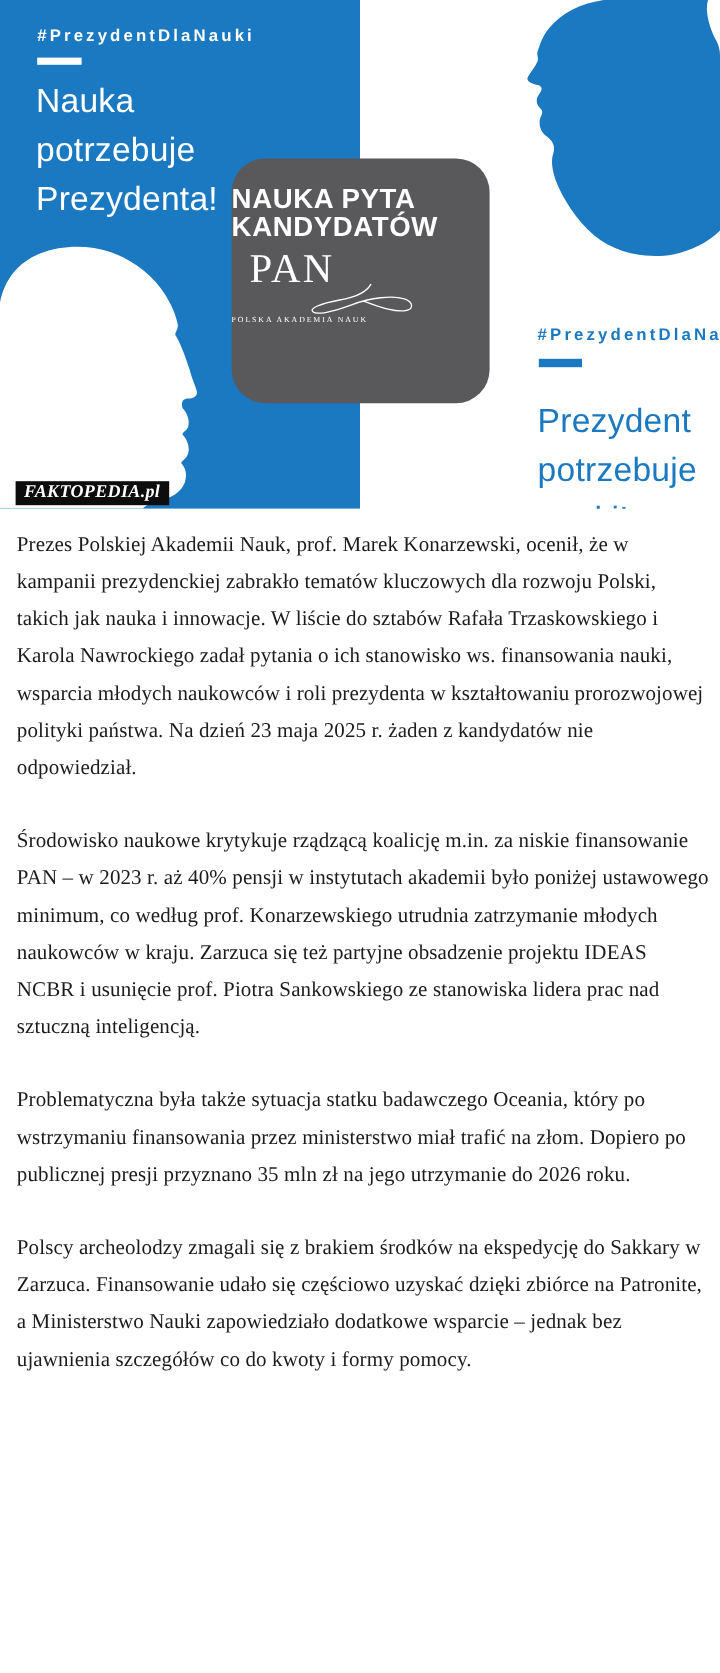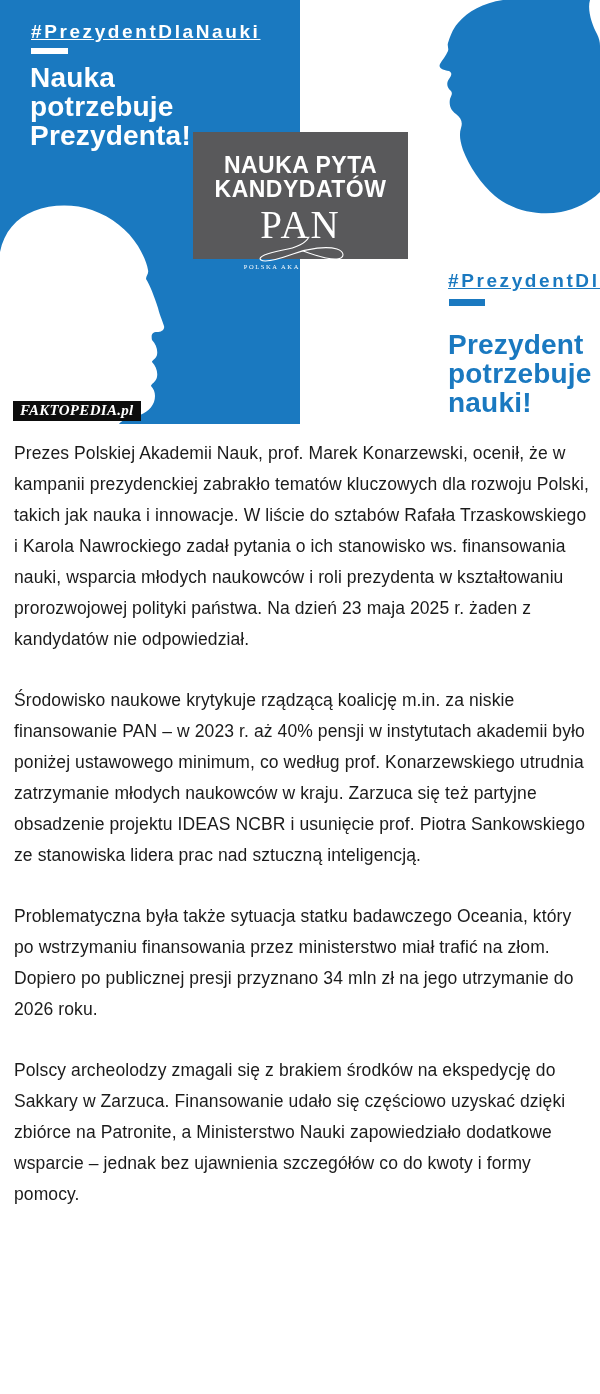--- a/index.html
+++ b/index.html
@@ -10,60 +10,60 @@
   }
   *{box-sizing:border-box;}
   html,body{margin:0;padding:0;}
   body{
     width:600px;height:1394px;overflow:hidden;background:#fff;
     font-family:"Liberation Sans", sans-serif;
   }
   
   .poster{position:relative;width:600px;height:424px;background:#fff;overflow:hidden;}
   .blue-panel{position:absolute;left:0;top:0;width:300px;height:424px;background:var(--blue);}
-  .hashtag{font-weight:700;font-size:19px;letter-spacing:2.6px;text-decoration:underline;}
+  .hashtag{font-weight:700;font-size:14px;letter-spacing:2.6px;}
   .hashtag-left{position:absolute;left:31px;top:21px;color:#fff;}
   .accent-bar{position:absolute;height:6px;}
   .bar-white{left:31px;top:48px;width:37px;background:#fff;}
   .bar-blue{left:449px;top:299px;width:36px;height:7px;background:var(--blue);}
-  .big-heading{font-weight:700;font-size:28px;line-height:29px;white-space:pre-line;letter-spacing:0.2px;}
+  .big-heading{font-weight:400;font-size:28px;line-height:41px;white-space:pre-line;letter-spacing:0.2px;}
   .heading-left{position:absolute;left:30px;top:63px;color:#fff;}
   .heading-right{position:absolute;left:448px;top:314px;color:var(--blue);margin-top:16px;}
   .hashtag-right{position:absolute;left:448px;top:270px;color:var(--blue);}
   .silhouette{position:absolute;pointer-events:none;}
   .sil-left{left:0;top:204px;width:170px;height:220px;}
   .sil-right{left:437px;top:0;width:163px;height:218px;}
   
   .gray-card{
-    position:absolute;left:193px;top:132px;width:215px;height:127px;
-    background:var(--gray);color:#fff;text-align:center;
+    position:absolute;left:193px;top:132px;width:215px;height:204px;
+    background:var(--gray);color:#fff;text-align:left;border-radius:28px;
   }
   .card-title{
     margin-top:21px;font-weight:700;font-size:23px;line-height:24px;
     letter-spacing:0.5px;white-space:pre-line;
   }
   .pan-logo-text{
     margin-top:9px;font-family:"Liberation Serif", serif;
-    font-size:39px;line-height:30px;letter-spacing:2px;font-weight:400;
+    font-size:34px;line-height:30px;letter-spacing:2px;font-weight:400;margin-left:15px;
   }
   .pan-swirl{display:block;margin:-4px auto 0;}
   .pan-caption{
     margin-top:1px;font-family:"Liberation Serif", serif;
     font-size:6.5px;letter-spacing:1.6px;
   }
   
   .watermark{
     position:absolute;left:13px;top:401px;background:var(--black);color:#fff;
     font-family:"Liberation Serif", serif;font-weight:700;font-size:15px;
     padding:1px 7px 2px 7px;letter-spacing:0.3px;font-style:italic;
   }
   
   .article{
     padding:14px 9px 0 14px;
-    font-family:Liberation Sans, sans-serif;
+    font-family:Liberation Serif, serif;
     font-size:17.5px;line-height:31px;color:var(--ink);
     letter-spacing:0.1px;
   }
   .article p{margin:0 0 30px 0;}
 </style>
 </head>
 <body>
 
 <div class="poster">
 
@@ -141,15 +141,15 @@
   <div class="big-heading heading-right">Prezydent
 potrzebuje
 nauki!</div>
 
   <div class="watermark">FAKTOPEDIA.pl</div>
 </div>
 
 <div class="article">
   <p>Prezes Polskiej Akademii Nauk, prof. Marek Konarzewski, ocenił, że w kampanii prezydenckiej zabrakło tematów kluczowych dla rozwoju Polski, takich jak nauka i innowacje. W liście do sztabów Rafała Trzaskowskiego i Karola Nawrockiego zadał pytania o ich stanowisko ws. finansowania nauki, wsparcia młodych naukowców i roli prezydenta w kształtowaniu prorozwojowej polityki państwa. Na dzień 23 maja 2025 r. żaden z kandydatów nie odpowiedział.</p>
   <p>Środowisko naukowe krytykuje rządzącą koalicję m.in. za niskie finansowanie PAN – w 2023 r. aż 40% pensji w instytutach akademii było poniżej ustawowego minimum, co według prof. Konarzewskiego utrudnia zatrzymanie młodych naukowców w kraju. Zarzuca się też partyjne obsadzenie projektu IDEAS NCBR i usunięcie prof. Piotra Sankowskiego ze stanowiska lidera prac nad sztuczną inteligencją.</p>
-  <p>Problematyczna była także sytuacja statku badawczego Oceania, który po wstrzymaniu finansowania przez ministerstwo miał trafić na złom. Dopiero po publicznej presji przyznano 34 mln zł na jego utrzymanie do 2026 roku.</p>
+  <p>Problematyczna była także sytuacja statku badawczego Oceania, który po wstrzymaniu finansowania przez ministerstwo miał trafić na złom. Dopiero po publicznej presji przyznano 35 mln zł na jego utrzymanie do 2026 roku.</p>
   <p>Polscy archeolodzy zmagali się z brakiem środków na ekspedycję do Sakkary w Zarzuca. Finansowanie udało się częściowo uzyskać dzięki zbiórce na Patronite, a Ministerstwo Nauki zapowiedziało dodatkowe wsparcie – jednak bez ujawnienia szczegółów co do kwoty i formy pomocy.</p>
 </div>
 
 </body></html>

